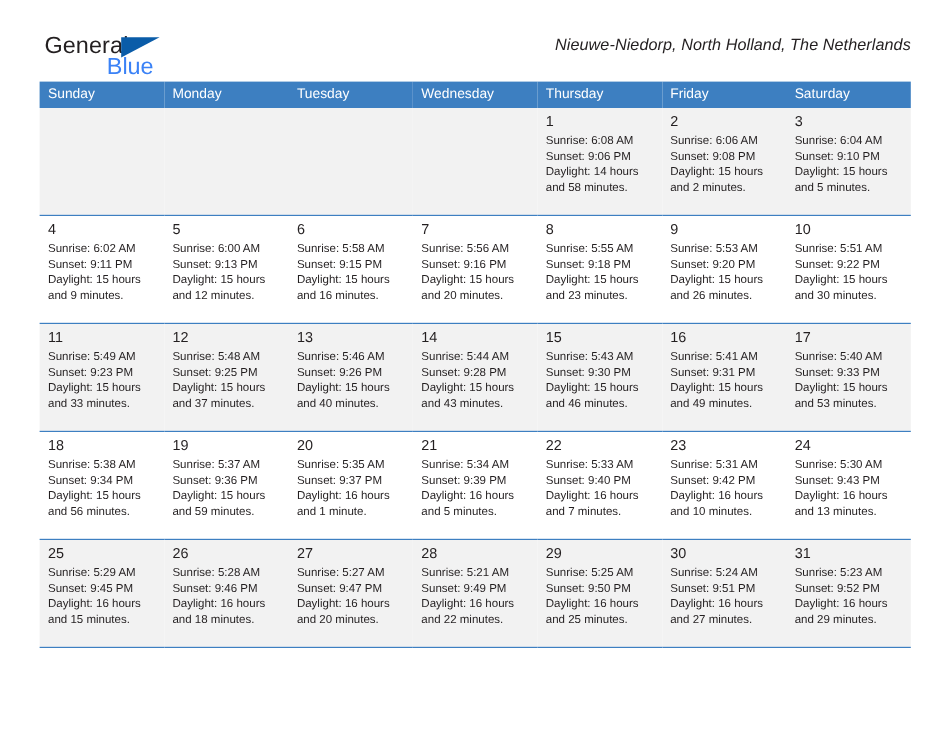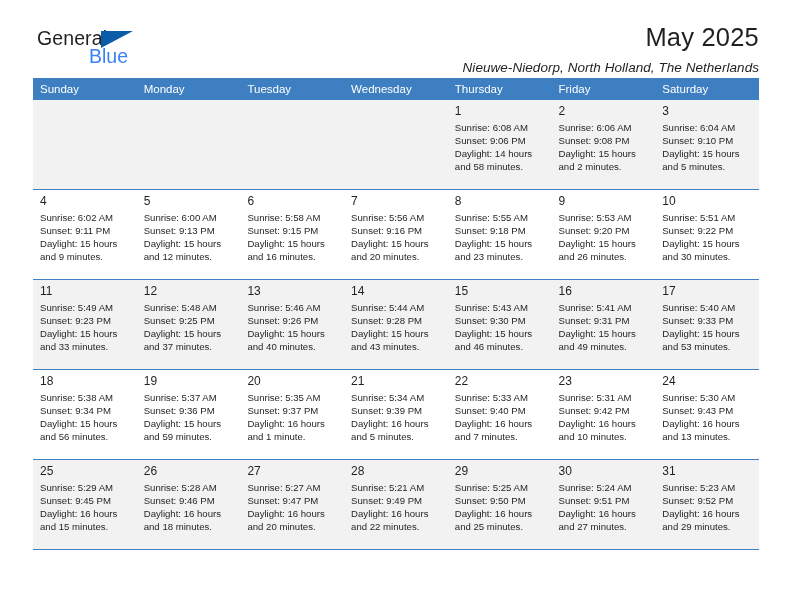--- a/index.html
+++ b/index.html
@@ -79,21 +79,20 @@
     margin-top: 6px;
     letter-spacing: .05px;
     font-style: italic;
   }
 
   
   .calendar {
     width: 726px;
     border-collapse: collapse;
     table-layout: fixed;
-    margin-top: 10px;
   }
   .calendar th {
     background: #3d7fc1;
     color: #ffffff;
     font-size: 11.5px;
     font-weight: normal;
     text-align: left;
     padding: 5px 0 5px 7px;
     height: 11px;
     border: none;
@@ -135,21 +134,20 @@
 
   <div class="header">
 
     <div class="logo">
       <span class="logo-general">General</span>
       <span class="logo-tri"></span>
       <span class="logo-blue">Blue</span>
     </div>
 
     <div class="title-block">
-      <div class="cal-title">May 2025</div>
       <div class="cal-subtitle">Nieuwe-Niedorp, North Holland, The Netherlands</div>
     </div>
 
   </div>
 
   <table class="calendar">
     <thead>
       <tr>
         <th>Sunday</th>
         <th>Monday</th>

